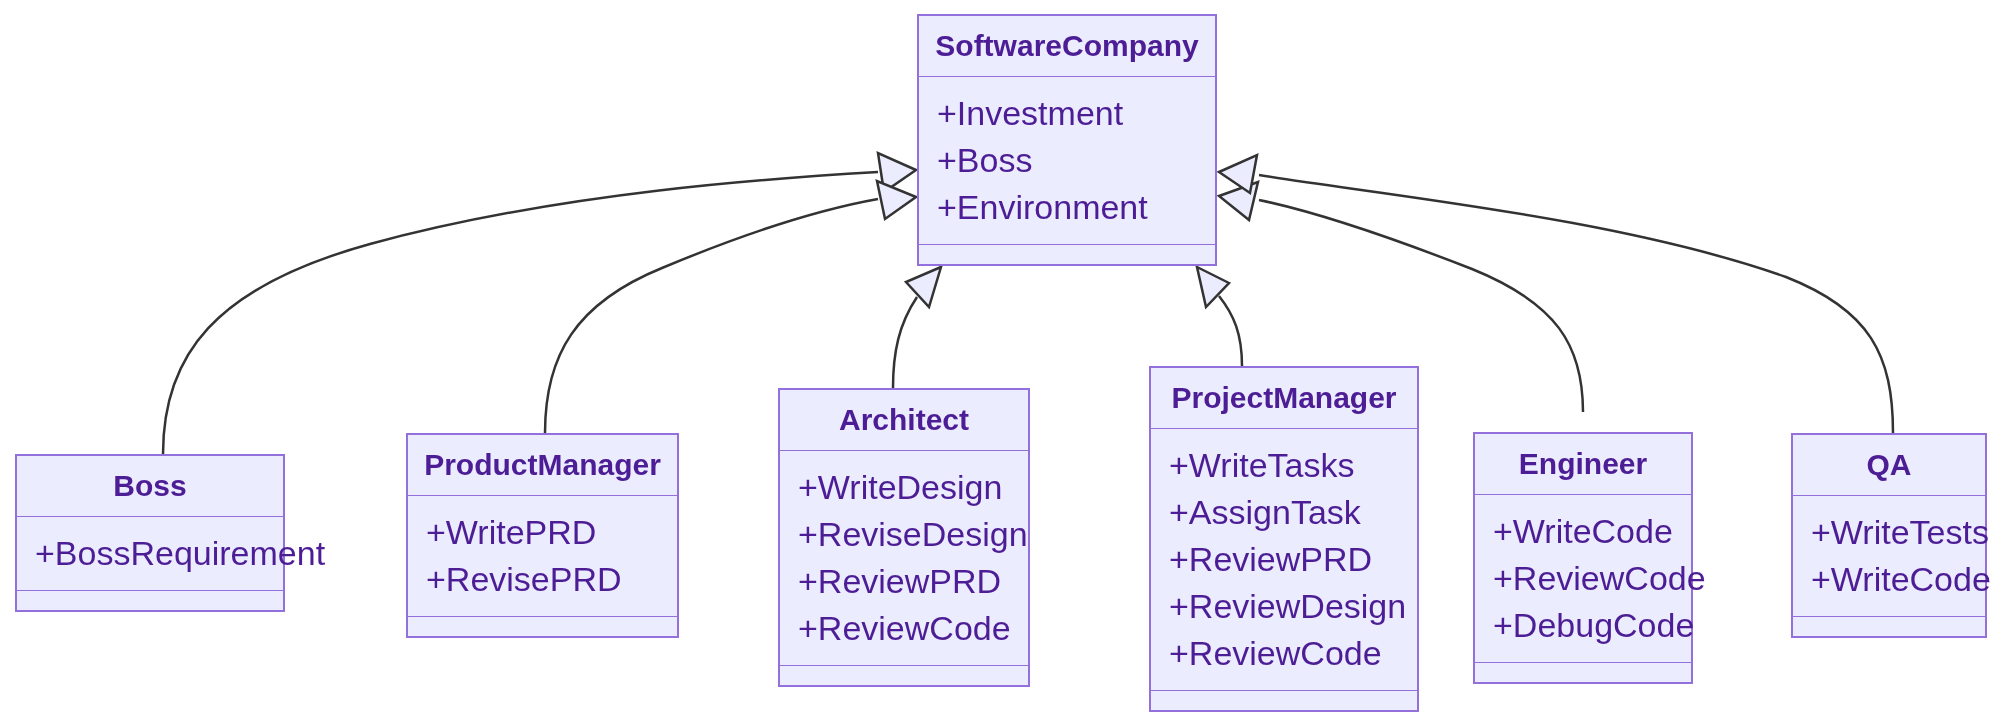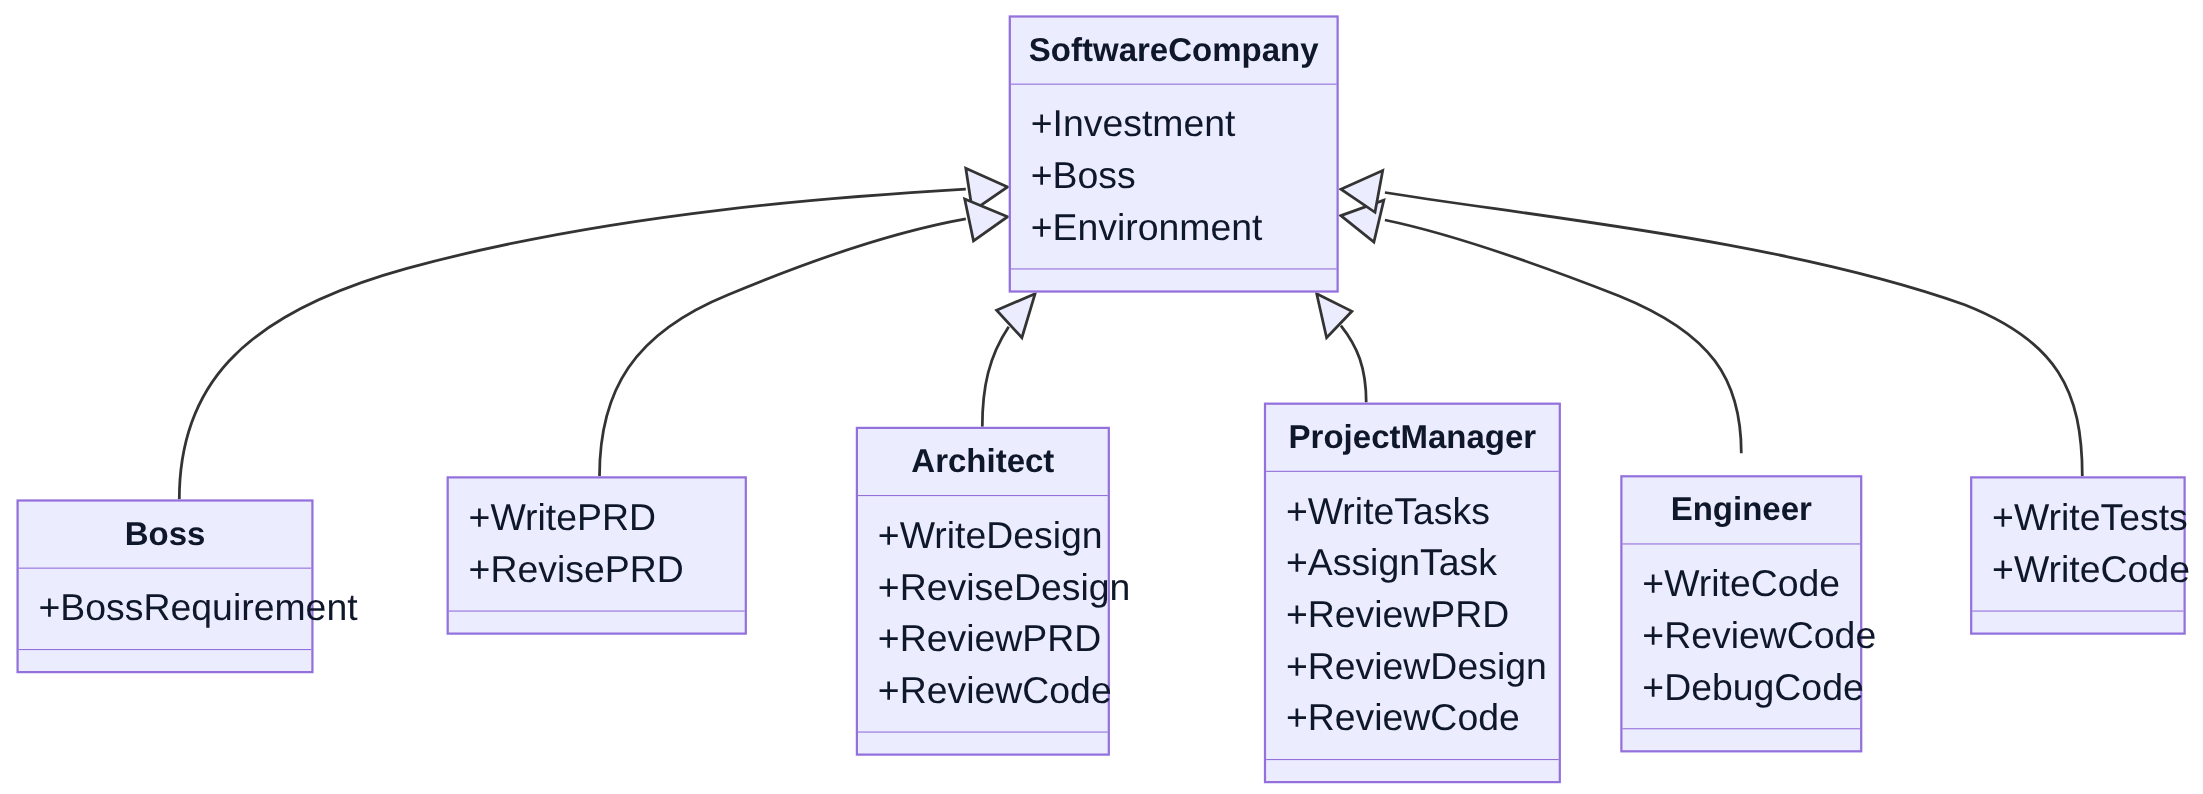--- a/index.html
+++ b/index.html
@@ -11,21 +11,21 @@
     overflow:hidden;
   }
   .edges{position:absolute;left:0;top:0;width:2003px;height:722px;}
   .edge{fill:none;stroke:#333333;stroke-width:2.5px;}
   .arrowhead{fill:#ECECFF;stroke:#333333;stroke-width:2.5px;stroke-linejoin:miter;}
   .cls{
     position:absolute;
     background:#ECECFF;
     border:2.5px solid #9370DB;
     box-sizing:border-box;
-    color:#0f172a;
+    color:#4c1d95;
   }
   .cls-title{
     font-weight:bold;
     text-align:center;
     font-size:30px;
     line-height:38px;
     padding:11px 8px;
     border-bottom:1.5px solid #9370DB;
     white-space:nowrap;
   }
@@ -76,28 +76,29 @@
 
   <div class="cls" style="left:15px;top:454px;width:270px">
     <div class="cls-title">Boss</div>
     <div class="cls-members">
       <div>+BossRequirement</div>
     </div>
     <div class="cls-methods"></div>
   </div>
 
   <div class="cls" style="left:406px;top:433px;width:273px">
+    <div class="cls-title">ProductManager</div>
     <div class="cls-members">
       <div>+WritePRD</div>
       <div>+RevisePRD</div>
     </div>
     <div class="cls-methods"></div>
   </div>
 
-  <div class="cls" style="left:778px;top:388px;width:231px">
+  <div class="cls" style="left:778px;top:388px;width:252px">
     <div class="cls-title">Architect</div>
     <div class="cls-members">
       <div>+WriteDesign</div>
       <div>+ReviseDesign</div>
       <div>+ReviewPRD</div>
       <div>+ReviewCode</div>
     </div>
     <div class="cls-methods"></div>
   </div>
 
@@ -117,20 +118,21 @@
     <div class="cls-title">Engineer</div>
     <div class="cls-members">
       <div>+WriteCode</div>
       <div>+ReviewCode</div>
       <div>+DebugCode</div>
     </div>
     <div class="cls-methods"></div>
   </div>
 
   <div class="cls" style="left:1791px;top:433px;width:196px">
+    <div class="cls-title">QA</div>
     <div class="cls-members">
       <div>+WriteTests</div>
       <div>+WriteCode</div>
     </div>
     <div class="cls-methods"></div>
   </div>
 
 </div>
 
 </body></html>

